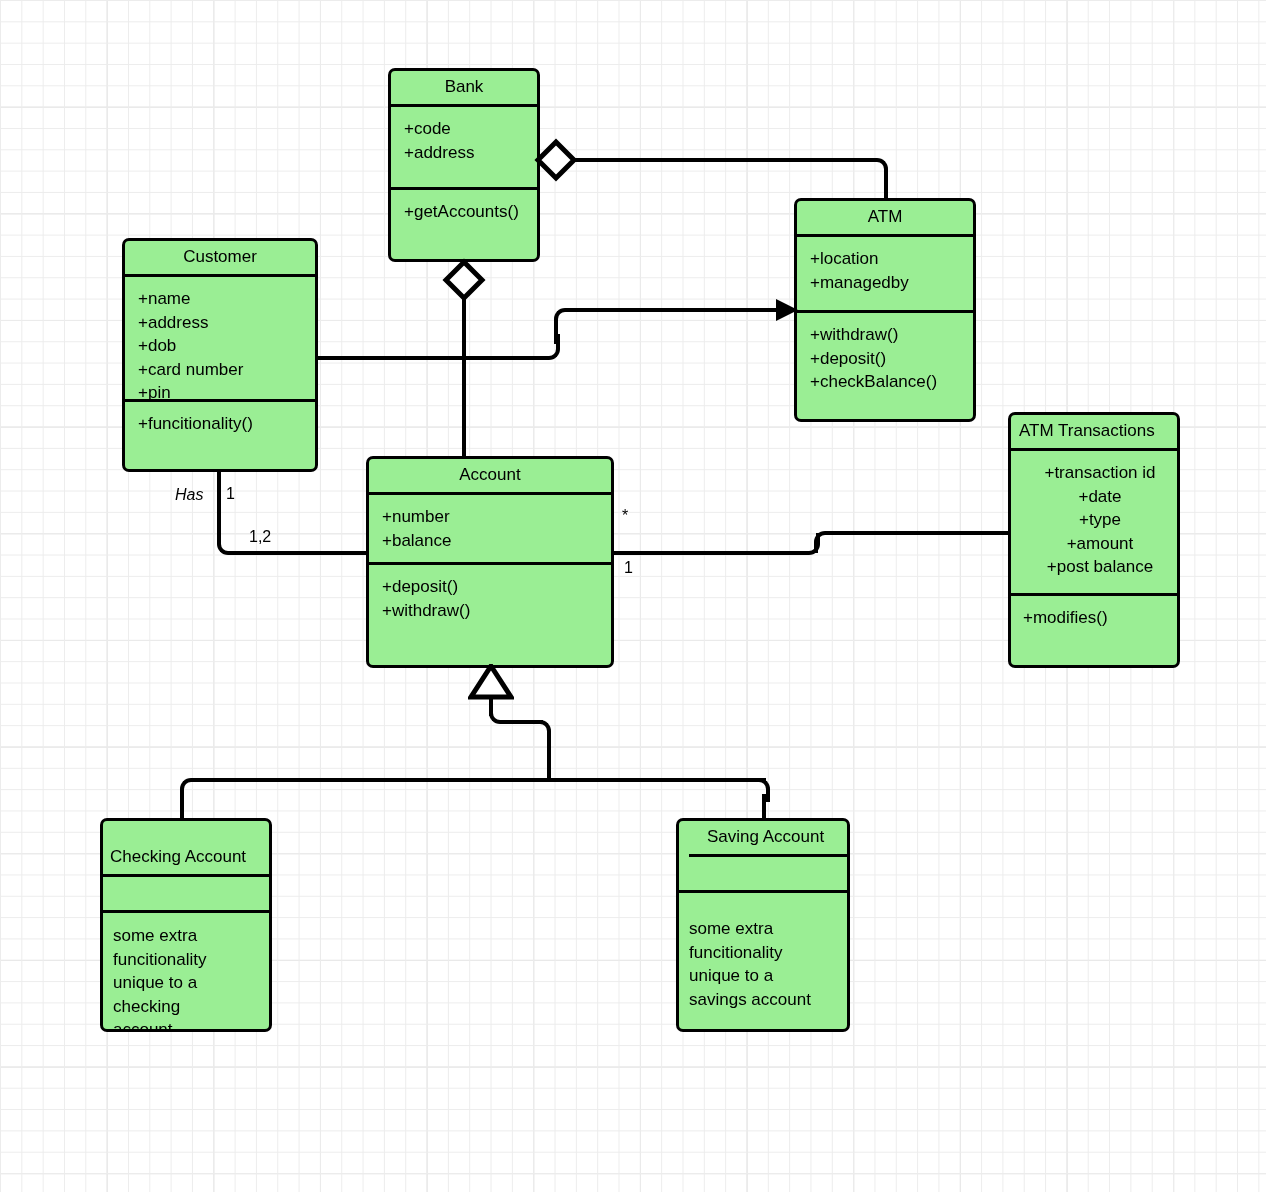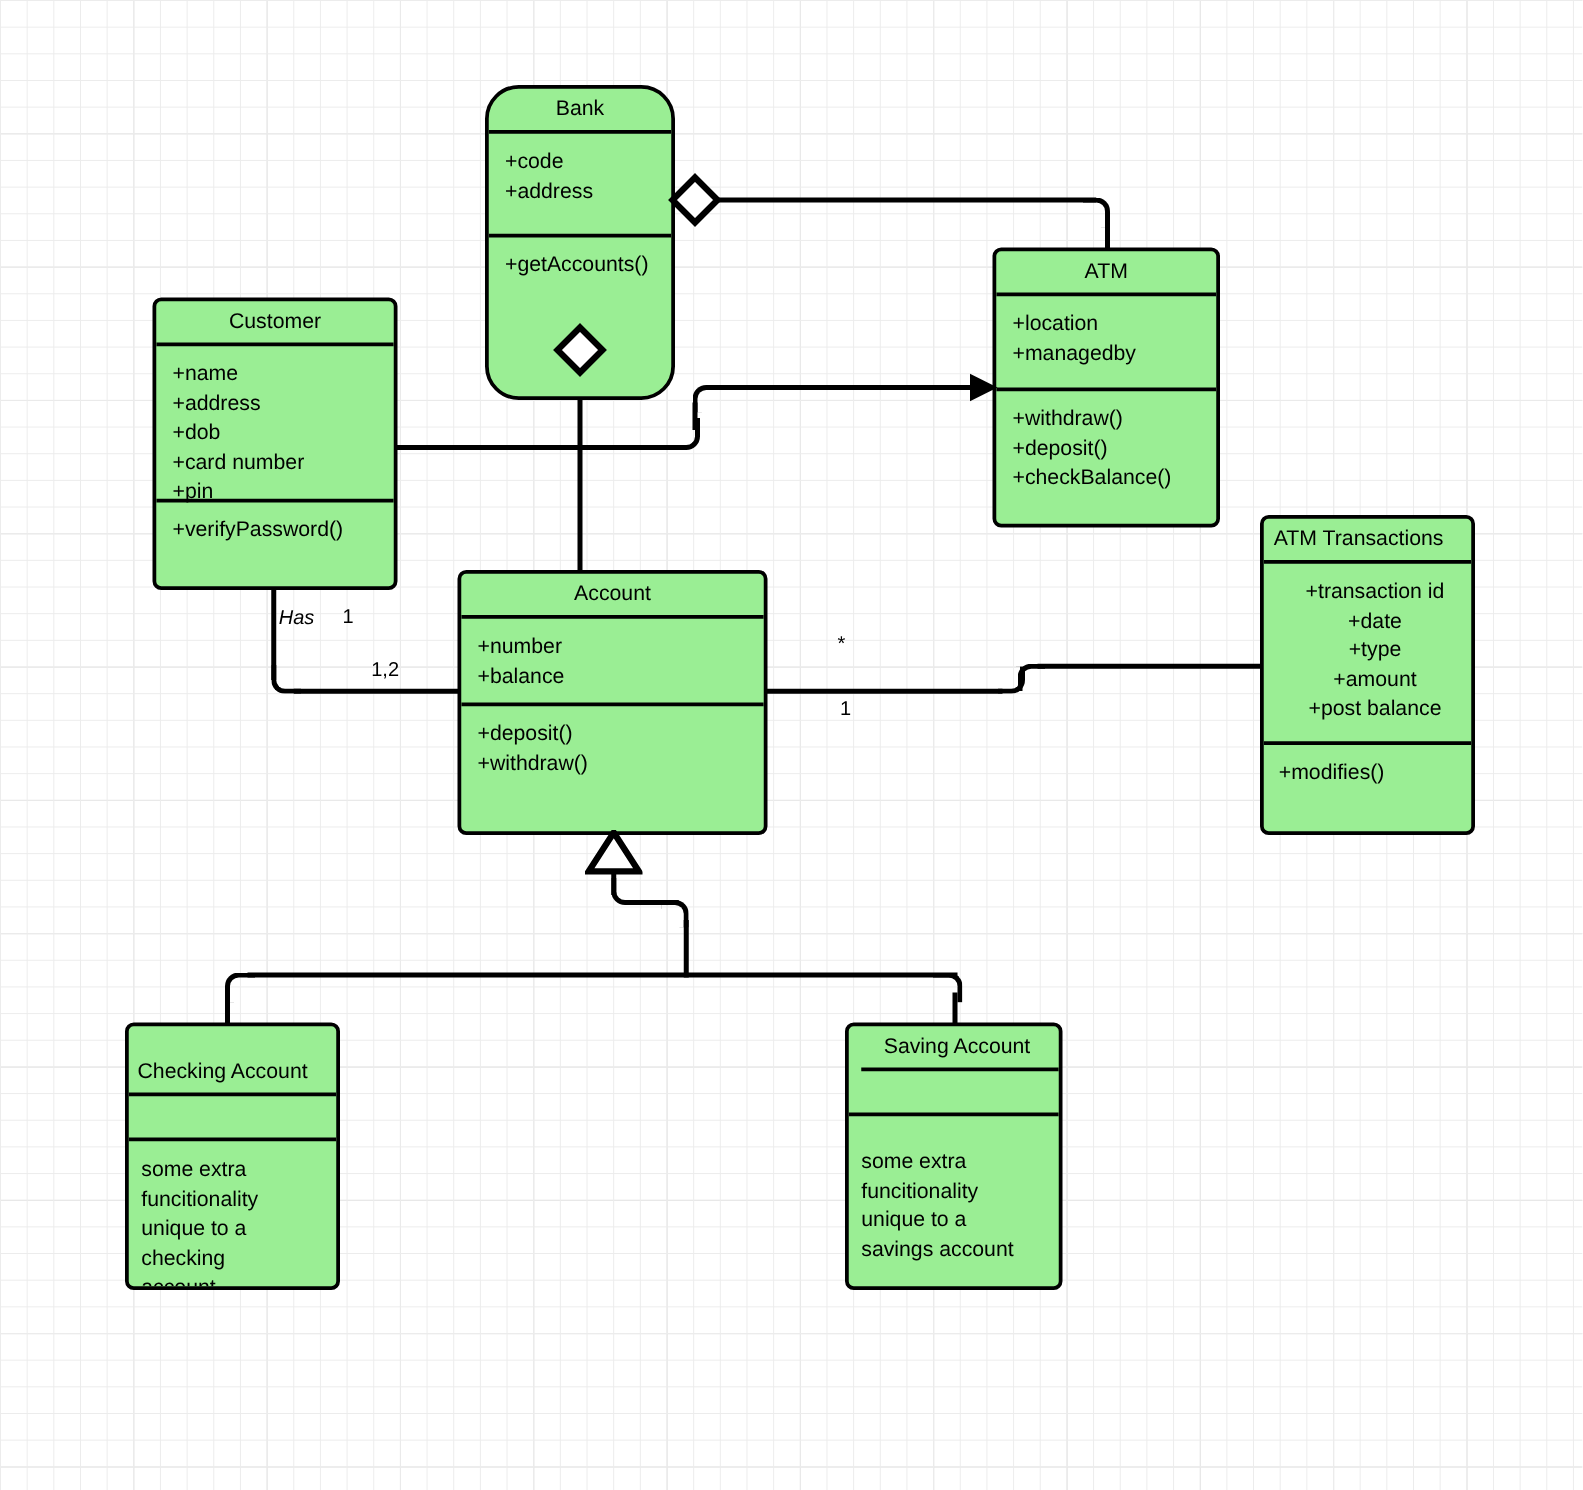--- a/index.html
+++ b/index.html
@@ -94,21 +94,20 @@
 
   
   .marker { position: absolute; z-index: 6; }
 
   .mult-label, .assoc-label {
     position: absolute;
     font-size: 16px;
     color: #000000;
     z-index: 7;
     white-space: nowrap;
-    margin-left: 48px;
   }
   .assoc-label { font-style: italic; }
 </style>
 </head>
 <body>
 
 <div id="canvas">
 
   <div class="conn conn-h" style="left:568px; top:158px; width:309px;"></div>
   <div class="elbow tr" style="left:866px; top:158px; width:22px; height:24px;"></div>
@@ -159,35 +158,35 @@
   <svg class="marker" style="left:442px; top:258px;" width="44" height="44" viewBox="0 0 44 44">
     <polygon points="22,4 40,22 22,40 4,22" fill="#ffffff" stroke="#000000" stroke-width="5" stroke-linejoin="miter"></polygon>
   </svg>
 
   <div class="assoc-label" style="left:175px; top:486px;">Has</div>
   <div class="mult-label" style="left:226px; top:485px;">1</div>
   <div class="mult-label" style="left:249px; top:528px;">1,2</div>
   <div class="mult-label" style="left:622px; top:507px;">*</div>
   <div class="mult-label" style="left:624px; top:559px;">1</div>
 
-  <div class="uml-class" style="left:388px; top:68px; width:152px; height:252px;border-radius:27px;">
+  <div class="uml-class" style="left:388px; top:68px; width:152px; height:194px;">
     <div class="uml-title">Bank</div>
     <div class="uml-compartment divider" style="height:83px;">+code
 +address</div>
     <div class="uml-compartment">+getAccounts()</div>
   </div>
 
   <div class="uml-class" style="left:122px; top:238px; width:196px; height:234px;">
     <div class="uml-title">Customer</div>
     <div class="uml-compartment divider" style="height:125px;">+name
 +address
 +dob
 +card number
 +pin</div>
-    <div class="uml-compartment">+verifyPassword()</div>
+    <div class="uml-compartment">+funcitionality()</div>
   </div>
 
   <div class="uml-class" style="left:794px; top:198px; width:182px; height:224px;">
     <div class="uml-title">ATM</div>
     <div class="uml-compartment divider" style="height:76px;">+location
 +managedby</div>
     <div class="uml-compartment">+withdraw()
 +deposit()
 +checkBalance()</div>
   </div>

